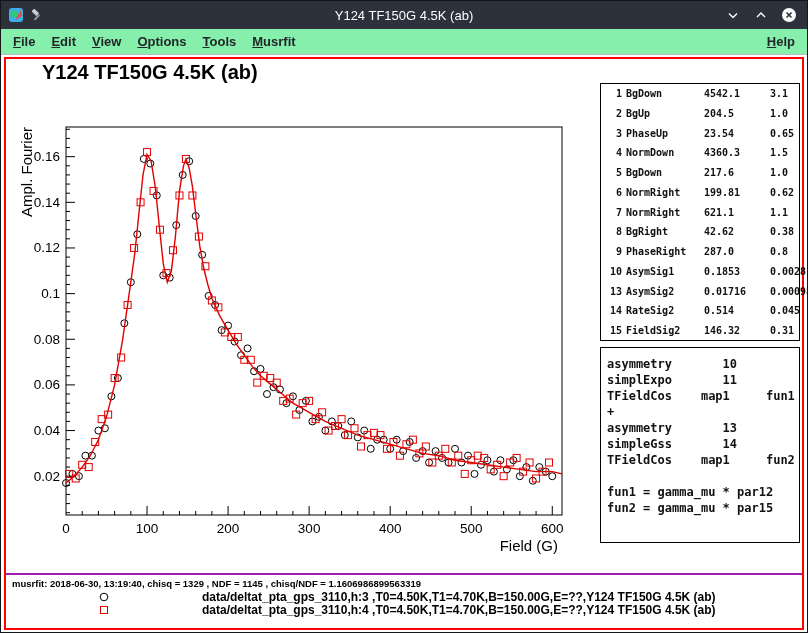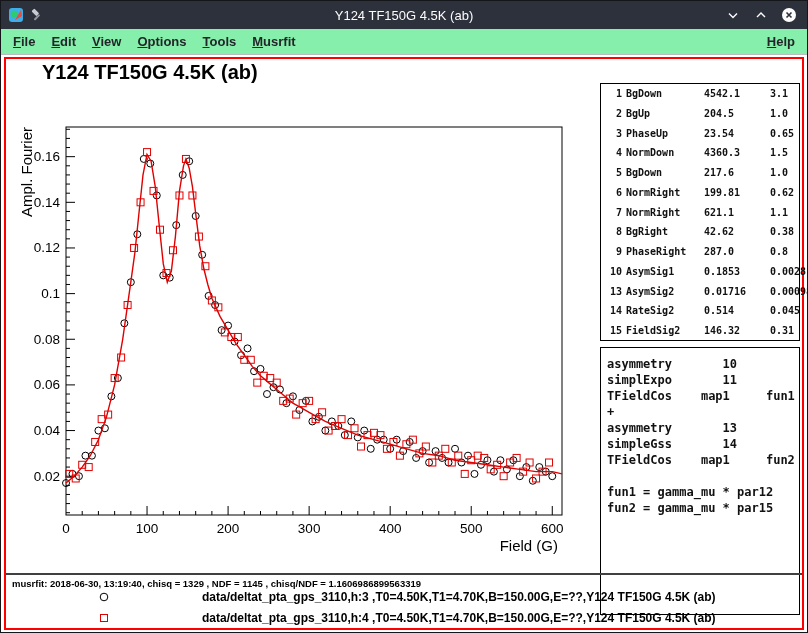--- a/index.html
+++ b/index.html
@@ -25,25 +25,25 @@
   .plot-title { position: absolute; left: 36px; top: 2px; font-size: 20px; font-weight: bold; color: #000; }
   .plot-svg { position: absolute; left: 0; top: 0; }
   .plot-svg text { font-family: "Liberation Sans", sans-serif; fill: #000; }
   .ticklbl { font-size: 13.5px; }
   .axistitle { font-size: 15px; }
   .pave { position: absolute; left: 594px; width: 200px; border: 1px solid #000; background: #fff; color: #111; }
   .param-box { top: 24px; height: 258px; padding: 4px 5px; display: flex; flex-direction: column; justify-content: space-between;
     font-family: "DejaVu Sans Mono", monospace; font-size: 10px; font-weight: bold; }
   .param-row { display: grid; grid-template-columns: 16px 74px 62px 1fr; column-gap: 4px; }
   .pc0 { text-align: right; }
-  .theory-box { top: 288px; height: 268px; padding: 8px 6px; font-family: "DejaVu Sans Mono", monospace;
+  .theory-box { top: 288px; height: 196px; padding: 8px 6px; font-family: "DejaVu Sans Mono", monospace;
     font-size: 12px; font-weight: bold; line-height: 16px; white-space: pre; }
   .theory-line { min-height: 16px; }
   
-  .legend-pad { border-top: 2px solid #404040; height: 53px; position: relative; font-weight: bold; color: #000; }
+  .legend-pad { border-top: 2px solid #a21caf; height: 53px; position: relative; font-weight: bold; color: #000; }
   .fit-info { position: absolute; left: 6px; top: 3px; font-size: 9.5px; }
   .legend-row { position: absolute; left: 92px; display: flex; align-items: center; height: 14px; }
   .legend-label { margin-left: 92px; font-size: 12px; white-space: nowrap; }
 </style>
 </head>
 <body>
 
 <div class="window">
 
   <div class="titlebar">
@@ -424,21 +424,21 @@
     </div>
     <div class="legend-pad">
       <div class="fit-info">musrfit: 2018-06-30, 13:19:40, chisq = 1329 , NDF = 1145 , chisq/NDF = 1.1606986899563319</div>
       <div>
           <div class="legend-row" style="top: 15px;">
             <svg width="12" height="12">
               <circle cx="6" cy="6" r="3.8" fill="none" stroke="#000000" stroke-width="1"></circle>
             </svg>
             <span class="legend-label">data/deltat_pta_gps_3110,h:3 ,T0=4.50K,T1=4.70K,B=150.00G,E=??,Y124 TF150G 4.5K (ab)</span>
           </div>
-          <div class="legend-row" style="top: 36px;">
+          <div class="legend-row" style="top: 28px;">
             <svg width="12" height="12">
               <rect x="2.5" y="2.5" width="7" height="7" fill="none" stroke="#e10000" stroke-width="1"></rect>
             </svg>
             <span class="legend-label">data/deltat_pta_gps_3110,h:4 ,T0=4.50K,T1=4.70K,B=150.00G,E=??,Y124 TF150G 4.5K (ab)</span>
           </div>
         </div>
     </div>
   </div>
 
 </div>

